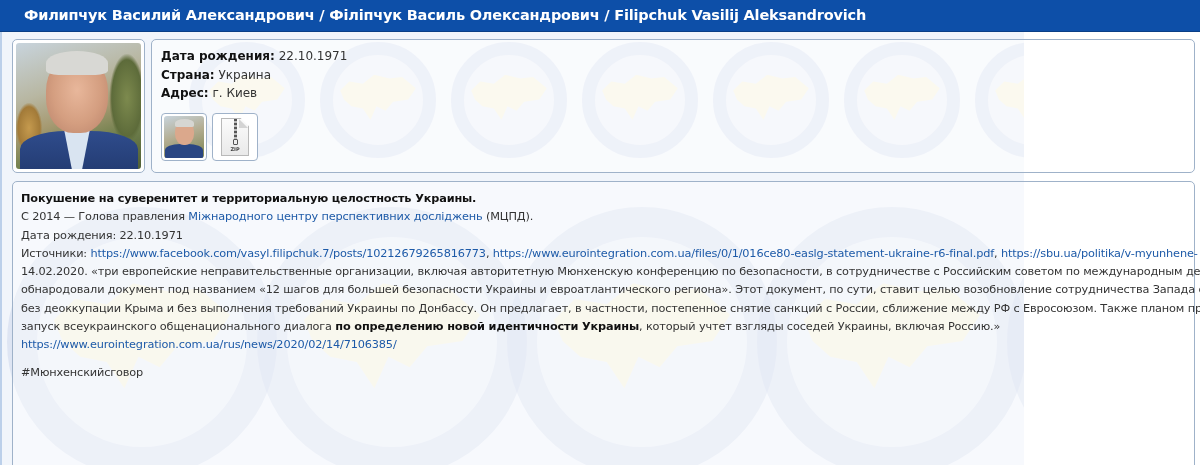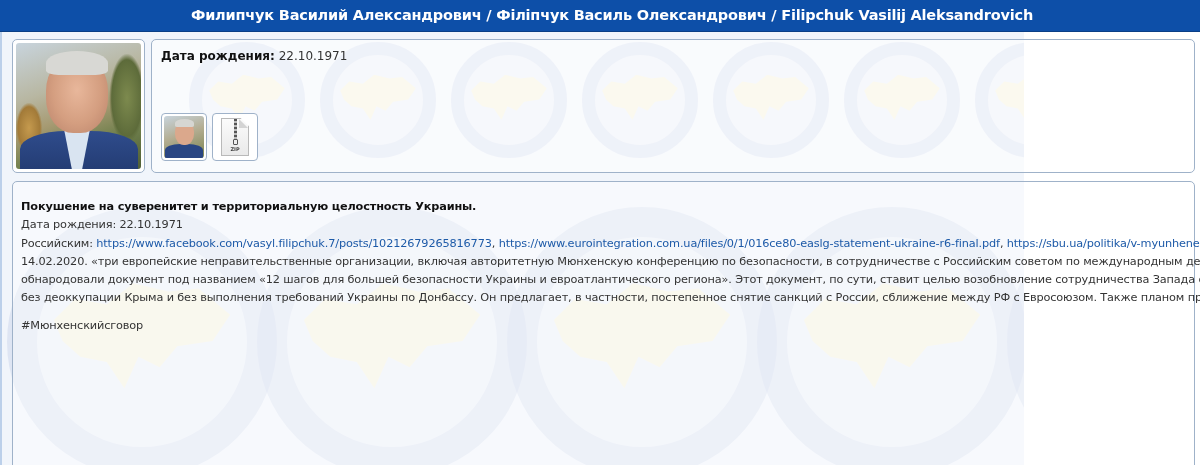--- a/index.html
+++ b/index.html
@@ -7,21 +7,20 @@
   body { font-family: "DejaVu Sans", "Liberation Sans", sans-serif; color: #222; }
 
   .header {
     position: absolute; left: 0; top: 0; width: 1200px; height: 32px;
     background: #0d4fa8; color: #fff;
     font-size: 14.5px; font-weight: bold;
     padding: 0 0 0 24px; line-height: 31px;
     border-bottom: 1px solid #0a3f86;
     white-space: nowrap; overflow: hidden;
     letter-spacing: -0.2px;
-    text-align: center;
   }
 
   .wrap {
     position: absolute; left: 0; top: 32px; width: 1024px; height: 433px;
     background: #f1f5fb;
     border-left: 2px solid #bcd0ea;
   }
 
   
   .wm-layer { position: absolute; inset: 0; overflow: hidden; pointer-events: none; }
@@ -78,21 +77,21 @@
   .zipdoc .zipper { position: absolute; left: 12px; top: 0; width: 3px; height: 22px; background: repeating-linear-gradient(180deg, #555 0 2px, #bbb 2px 4px); }
   .zipdoc .pull { position: absolute; left: 11px; top: 20px; width: 5px; height: 6px; border: 1px solid #555; border-radius: 1px; background: #eee; }
   .zipdoc .ztxt { position: absolute; left: 0; right: 0; bottom: 3px; text-align: center; font-size: 5px; font-weight: bold; color: #444; }
 
   .desc-card {
     position: absolute; left: 10px; top: 149px; width: 1183px; height: 300px;
     background: rgba(255,255,255,0.45); border: 1px solid #9fb2c9; border-radius: 5px;
     padding: 8px 8px;
   }
   .dl { font-size: 11.3px; line-height: 18.3px; color: #333; white-space: nowrap; position: relative; letter-spacing: -0.15px; }
-  .dl.b { font-weight: bold; color: #111; margin-top: 8px; }
+  .dl.b { font-weight: bold; color: #111; }
   .dl a, .dl .link { color: #1d5aa8; text-decoration: none; }
   .dl strong { color: #111; }
   .gap { height: 9px; }
 </style>
 </head>
 <body>
 
 <div class="header">
   <span>Филипчук Василий Александрович / Філіпчук Василь Олександрович / Filipchuk Vasilij Aleksandrovich</span>
 </div>
@@ -149,20 +148,28 @@
         <div class="shirt"></div>
         <div class="head"></div>
         <div class="hair"></div>
       </div>
     </div>
 
     <div class="info-card">
       <div class="info-line">
         <span class="lbl">Дата рождения:</span>
         <span class="val">22.10.1971</span>
+      </div>
+      <div class="info-line">
+        <span class="lbl">Страна:</span>
+        <span class="val">Украина</span>
+      </div>
+      <div class="info-line">
+        <span class="lbl">Адрес:</span>
+        <span class="val">г. Киев</span>
       </div>
 
       <div class="thumbs">
         <div class="thumb">
           <div class="mini">
             <div class="b"></div>
               <div class="h"></div>
               <div class="hr"></div>
           </div>
         </div>
@@ -173,23 +180,32 @@
             <div class="pull"></div>
             <div class="ztxt">ZIP</div>
           </div>
         </div>
       </div>
     </div>
   </div>
 
   <div class="desc-card">
     <div class="dl b">Покушение на суверенитет и территориальную целостность Украины.</div>
+    <div class="dl">
+      <span>С 2014 — Голова правления </span><a class="link">Міжнародного центру перспективних досліджень</a><span> (МЦПД).</span>
+    </div>
     <div class="dl">Дата рождения: 22.10.1971</div>
     <div class="dl">
-      <span>Российским: </span><a class="link">https://www.facebook.com/vasyl.filipchuk.7/posts/10212679265816773</a><span>, </span><a class="link">https://www.eurointegration.com.ua/files/0/1/016ce80-easlg-statement-ukraine-r6-final.pdf</a><span>, </span><a class="link">https://sbu.ua/politika/v-myunhene-</a>
+      <span>Источники: </span><a class="link">https://www.facebook.com/vasyl.filipchuk.7/posts/10212679265816773</a><span>, </span><a class="link">https://www.eurointegration.com.ua/files/0/1/016ce80-easlg-statement-ukraine-r6-final.pdf</a><span>, </span><a class="link">https://sbu.ua/politika/v-myunhene-</a>
     </div>
     <div class="dl">14.02.2020. «три европейские неправительственные организации, включая авторитетную Мюнхенскую конференцию по безопасности, в сотрудничестве с Российским советом по международным делам,</div>
     <div class="dl">обнародовали документ под названием «12 шагов для большей безопасности Украины и евроатлантического региона».  Этот документ, по сути, ставит целью возобновление сотрудничества Запада с Россией</div>
     <div class="dl">без деоккупации Крыма и без выполнения требований Украины по Донбассу. Он предлагает, в частности, постепенное снятие санкций с России, сближение между РФ с Евросоюзом. Также планом предусмотрен</div>
+    <div class="dl">
+      <span>запуск всеукраинского общенационального диалога </span><strong>по определению новой идентичности Украины</strong><span>, который учтет взгляды соседей Украины, включая Россию.»</span>
+    </div>
+    <div class="dl">
+      <a class="link">https://www.eurointegration.com.ua/rus/news/2020/02/14/7106385/</a>
+    </div>
     <div class="gap"></div>
     <div class="dl">#Мюнхенскийсговор</div>
   </div>
 </div>
 
 </body></html>

